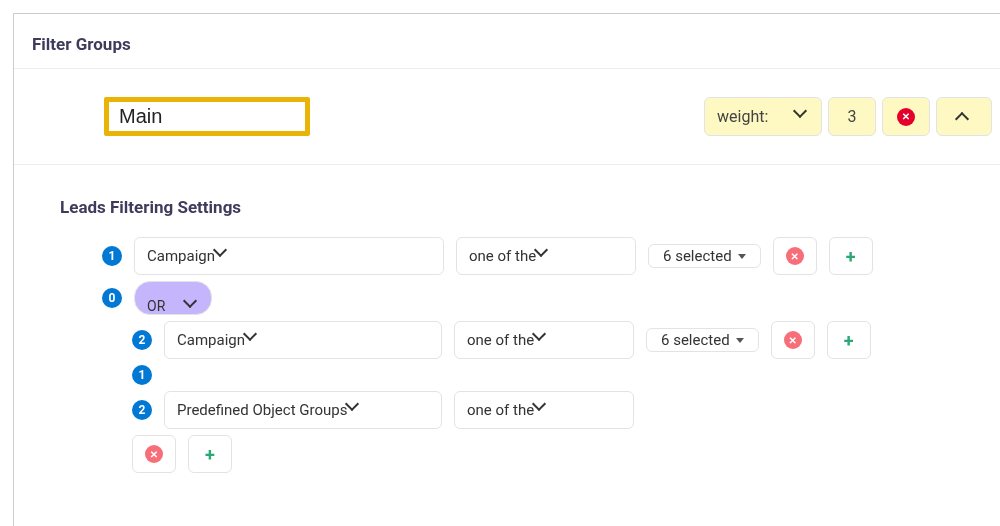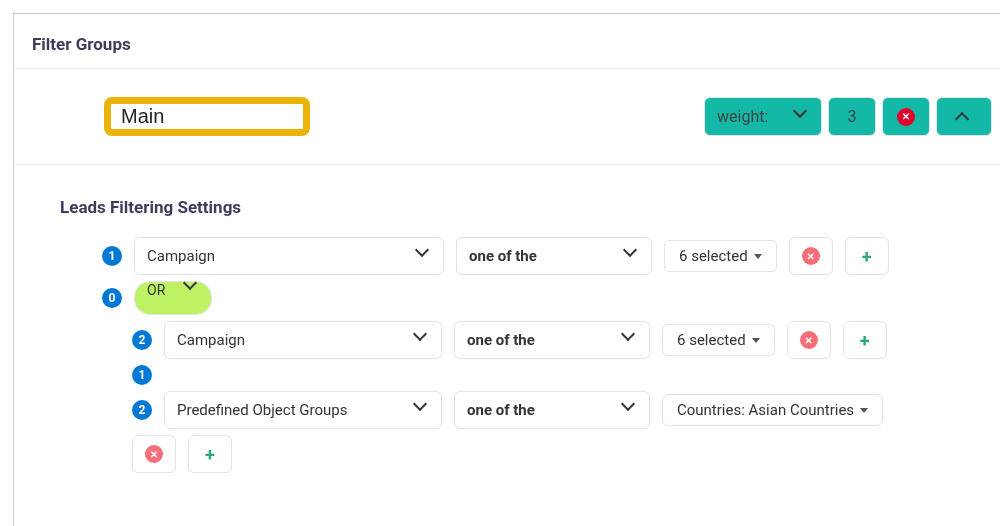--- a/index.html
+++ b/index.html
@@ -1,45 +1,45 @@
 <!DOCTYPE html>
 <html><head>
   <meta charset="utf-8">
   <style>
     * { box-sizing: border-box; margin: 0; padding: 0; }
     body { font-family: -apple-system, BlinkMacSystemFont, "Segoe UI", Roboto, sans-serif; background: #fff; width: 1000px; height: 526px; overflow: hidden; }
     .panel { border: 1px solid #ccc; width: 998px; height: 524px; margin: 13px; }
     .panel-header { padding: 20px 18px 14px; border-bottom: 1px solid #eee; }
     .panel-title { color: #3f3b5b; font-weight: 700; font-size: 17px; }
     .group-row { display: flex; align-items: center; padding: 28px 18px 28px 90px; border-bottom: 1px solid #eee; }
-    .name-input { width: 206px; height: 39px; border: 7px solid #eab308; border-radius: 8px; font-size: 20px; padding: 0 10px; color: #222; }
+    .name-input { width: 206px; height: 39px; border: 5px solid #eab308; border-radius: 2px; font-size: 20px; padding: 0 10px; color: #222; }
     .spacer { flex: 1; }
-    .ctrl { height: 39px; border: 1px solid #e3e3e3; border-radius: 6px; display: inline-flex; align-items: center; justify-content: center; margin-left: 6px; background: #14b8a6; }
+    .ctrl { height: 39px; border: 1px solid #e3e3e3; border-radius: 6px; display: inline-flex; align-items: center; justify-content: center; margin-left: 6px; background: #fef9c3; }
     .weight-label { width: 118px; padding: 0 12px; font-size: 16px; color: #444; justify-content: space-between; }
     .weight-val { width: 48px; font-size: 16px; color: #444; }
     .del-btn { width: 48px; }
     .collapse-btn { width: 56px; }
     .chev { width: 14px; height: 14px; }
     .chev-down::before { content: ""; display: block; width: 8px; height: 8px; border-right: 2px solid #333; border-bottom: 2px solid #333; transform: rotate(45deg); margin-top: -4px; }
     .chev-up::before { content: ""; display: block; width: 8px; height: 8px; border-right: 2px solid #333; border-bottom: 2px solid #333; transform: rotate(-135deg); margin-top: 4px; }
     .circle-x { width: 18px; height: 18px; border-radius: 50%; display: inline-flex; align-items: center; justify-content: center; color: #fff; font-size: 10px; font-weight: 700; }
     .red { background: #e4002b; }
     .coral { background: #f76e79; }
     .section-title { color: #3f3b5b; font-weight: 700; font-size: 17px; padding: 32px 0 20px 46px; }
     .filter-area { padding: 0 40px 0 0; }
     .row { display: flex; align-items: center; margin-bottom: 6px; }
     .badge { width: 20px; height: 20px; border-radius: 50%; background: #0078d4; color: #fff; font-size: 12px; font-weight: 700; display: inline-flex; align-items: center; justify-content: center; margin-right: 12px; flex-shrink: 0; }
-    .dropdown { height: 38px; border: 1px solid #e3e3e3; border-radius: 6px; display: inline-flex; align-items: center; justify-content: space-between; padding: 2px 12px; background: #fff; font-size: 15px; color: #333; margin-right: 12px; }
+    .dropdown { height: 38px; border: 1px solid #e3e3e3; border-radius: 6px; display: inline-flex; align-items: center; justify-content: flex-start; padding: 2px 12px; background: #fff; font-size: 15px; color: #333; margin-right: 12px; }
     .dd-field { width: 310px; }
-    .dd-op { width: 196px; font-weight: bold; }
-    .dd-val { border: 1px solid #e3e3e3; border-radius: 6px; display: inline-flex; align-items: center; padding: 5px 14px; height: 32px; font-size: 15px; color: #333; margin-right: 12px; }
+    .dd-op { width: 180px; }
+    .dd-val { border: 1px solid #e3e3e3; border-radius: 6px; display: inline-flex; align-items: center; padding: 5px 14px; height: 24px; font-size: 15px; color: #333; margin-right: 12px; }
     .caret { width: 0; height: 0; border-left: 4px solid transparent; border-right: 4px solid transparent; border-top: 5px solid #555; margin-left: 6px; display: inline-block; }
     .iconbtn { width: 44px; height: 38px; border: 1px solid #e3e3e3; border-radius: 6px; display: inline-flex; align-items: center; justify-content: center; background: #fff; margin-right: 12px; }
     .plus { color: #2aa876; font-size: 18px; font-weight: 700; }
-    .logic-dd { height: 34px; border: 1px solid #e3e3e3; border-radius: 16px; display: inline-flex; align-items: flex-start; padding: 0 12px; font-size: 14px; color: #333; background: #bef264; }
+    .logic-dd { height: 34px; border: 1px solid #e3e3e3; border-radius: 16px; display: inline-flex; align-items: flex-end; padding: 0 12px; font-size: 14px; color: #333; background: #c4b5fd; }
     .logic-dd .chev { margin-left: 20px; }
     .indent0 { padding-left: 88px; }
     .indent1 { padding-left: 118px; }
     .logic0 { padding-left: 88px; }
     .logic1 { padding-left: 118px; }
     .trailing { padding-left: 118px; }
     .short-dd-field { width: 278px; }
   </style>
 </head>
 <body>
@@ -131,24 +131,20 @@
     <div class="row indent1">
       <span class="badge">2</span>
       <div class="dropdown short-dd-field">
         <span>Predefined Object Groups</span>
         <span class="chev chev-down"></span>
       </div>
       <div class="dropdown dd-op">
         <span>one of the</span>
         <span class="chev chev-down"></span>
       </div>
-      <div class="dd-val">
-        <span>Countries: Asian Countries</span>
-        <span class="caret"></span>
-      </div>
     </div>
 
     <div class="row trailing">
       <div class="iconbtn">
         <span class="circle-x coral">✕</span>
       </div>
       <div class="iconbtn">
         <span class="plus">+</span>
       </div>
     </div>

